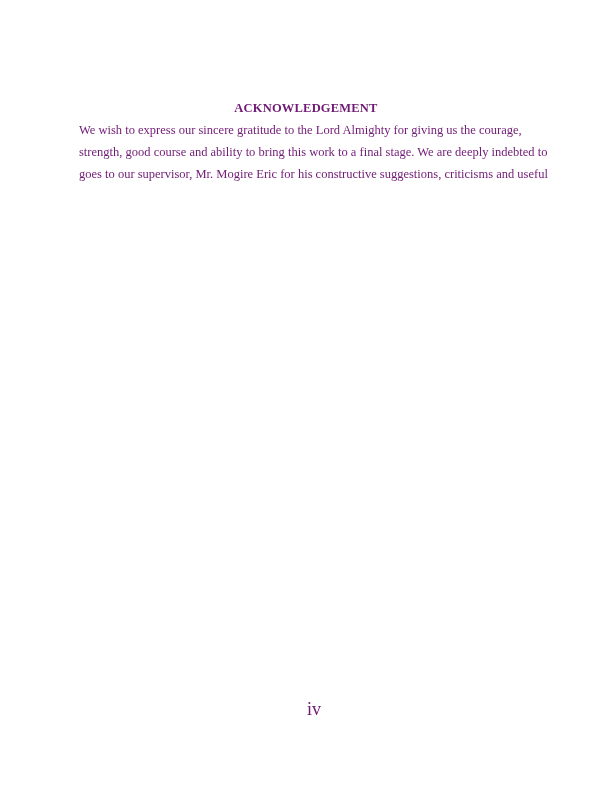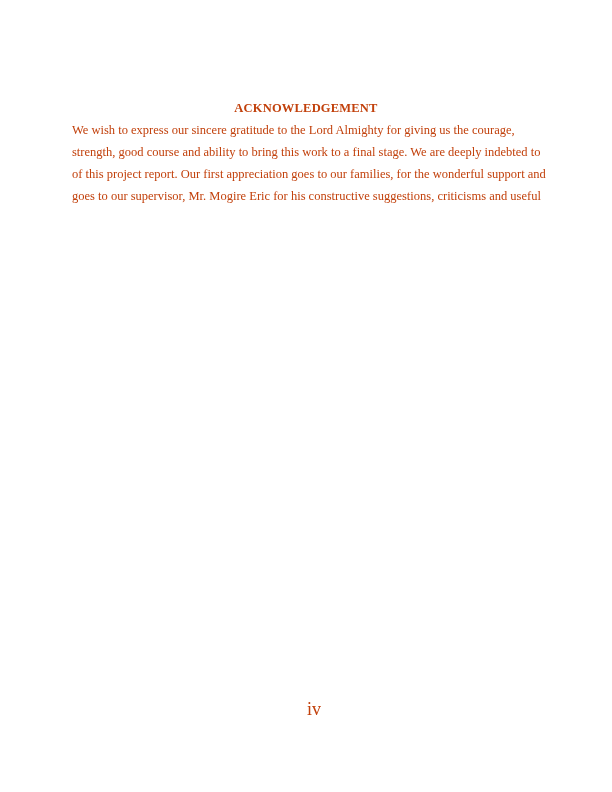--- a/index.html
+++ b/index.html
@@ -7,58 +7,58 @@
     padding: 0;
     background: #ffffff;
   }
   .page {
     position: relative;
     width: 592px;
     height: 792px;
     background: #ffffff;
     overflow: hidden;
     font-family: "Liberation Serif", serif;
-    color: #c2410c;
+    color: #701a75;
   }
   .content {
     position: absolute;
     left: 72px;
     top: 97px;
     width: 468px;
   }
   .heading {
     text-align: center;
     font-weight: bold;
     font-size: 12.5px;
     line-height: 22px;
     letter-spacing: 0.2px;
   }
   .body-line {
     font-size: 12.5px;
     line-height: 22px;
     white-space: nowrap;
     text-align: left;
+    margin-left: 7px;
   }
   .footer {
     position: absolute;
     left: 8px;
     top: 698px;
     width: 612px;
     text-align: center;
     font-size: 18px;
     line-height: 22px;
   }
 </style>
 </head>
 <body>
 
 <div class="page">
   <div class="content">
     <div class="heading">ACKNOWLEDGEMENT</div>
     <div>
       <div class="body-line">We wish to express our sincere gratitude to the Lord Almighty for giving us the courage,</div>
       <div class="body-line">strength, good course and ability to bring this work to a final stage. We are deeply indebted to</div>
-      <div class="body-line">of this project report. Our first appreciation goes to our families, for the wonderful support and</div>
       <div class="body-line">goes to our supervisor, Mr. Mogire Eric for his constructive suggestions, criticisms and useful</div>
     </div>
   </div>
   <div class="footer">iv</div>
 </div>
 
 </body></html>

